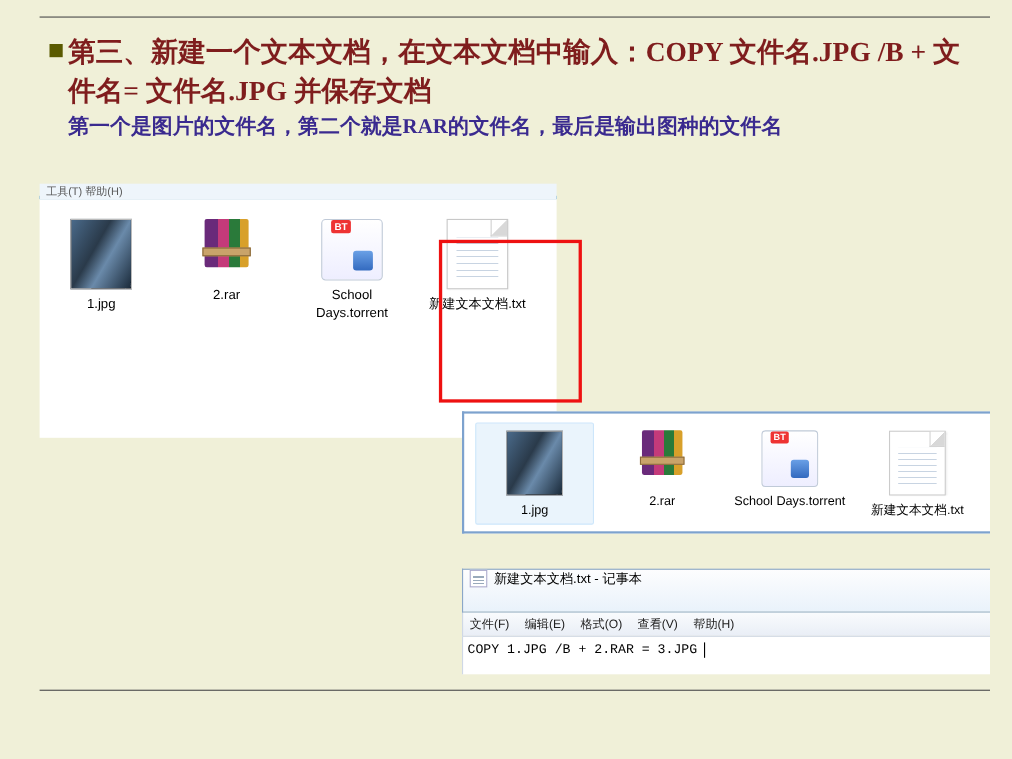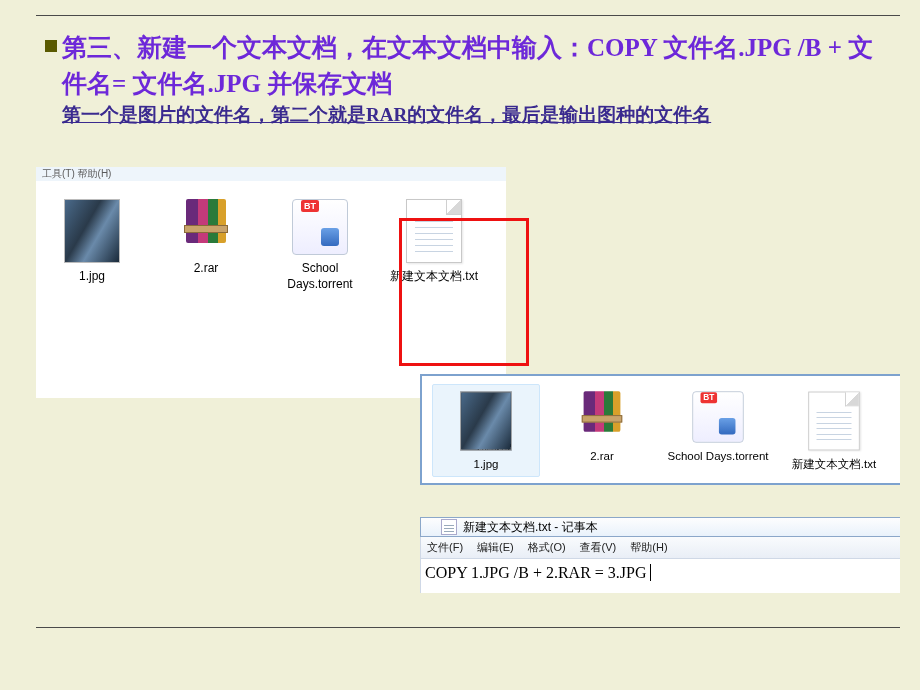--- a/index.html
+++ b/index.html
@@ -8,25 +8,25 @@
     background: #f0f0d8;
     font-family: "Microsoft YaHei", "SimSun", sans-serif;
     position: relative;
   }
   .slide-top-line { position:absolute; top:15px; left:36px; right:20px; height:1px; background:#4a4a4a; }
   .slide-bottom-line { position:absolute; top:627px; left:36px; right:20px; height:1px; background:#4a4a4a; }
   .bullet-sq { position:absolute; top:40px; left:45px; width:12px; height:12px; background:#5a5a00; }
   .heading {
     position:absolute; top:30px; left:62px; right:30px;
     font-family: "KaiTi","STKaiti",serif; font-weight:bold;
-    font-size:25px; color:#6d28d9; line-height:1.45;
+    font-size:25px; color:#7f1d1d; line-height:1.45;
   }
   .subtext {
     position:absolute; top:102px; left:62px; right:30px;
-    font-family: "SimSun",serif; font-size:19px; color:#3a2a8f; font-weight:bold;text-decoration:underline;
+    font-family: "SimSun",serif; font-size:19px; color:#3a2a8f; font-weight:bold;
   }
 
   
   .shot1 {
     position:absolute; top:178px; left:36px; width:470px; height:220px;
     background:#fff; border-top:3px solid #0369a1;
   }
   .shot1 .toolbar {
     height:28px; background:linear-gradient(#f6fbff,#e6f1fb);
     border-bottom:1px solid #c9dff2; font-size:12px; color:#1e395b;
@@ -55,34 +55,34 @@
   }
   .shot2 .files2 { display:flex; gap:8px; padding:8px 10px 6px; }
   .fi2 { width:108px; text-align:center; padding:4px 2px; border:1px solid transparent; }
   .fi2.sel { border:1px solid #cde6fb; background:#eaf4fc; border-radius:2px; }
   .flabel2 { font-size:11.5px; color:#000; margin-top:4px; line-height:1.3; }
 
   .notepad {
     position:absolute; top:517px; left:420px; width:480px;
   }
   .np-title {
-    height:20px; background:linear-gradient(#fdfdfe,#e9f2fb);
+    height:40px; background:linear-gradient(#fdfdfe,#e9f2fb);
     border:1px solid #8ba7c9; border-right:none;
-    display:flex; align-items:center; gap:6px; padding-left:20px;
+    display:flex; align-items:flex-start; gap:6px; padding-left:6px;
     font-size:12px;
   }
   .np-menu {
     height:22px; background:linear-gradient(#f9fbfd,#e9eef6);
     border:1px solid #cfd8e6; border-top:none; border-right:none;
     font-size:11px; color:#222; display:flex; align-items:center;
     gap:14px; padding-left:6px;
   }
   .np-body {
     height:34px; background:#fff; border-left:1px solid #cfd8e6;
-    font-family:Liberation Serif, serif; font-size:16px;
+    font-family:Liberation Mono, monospace; font-size:12px;
     padding:5px 4px;
   }
   .caret { border-right:1px solid #000; margin-left:-1px; }
 
   
   .thumb-jpg { width:56px; height:64px; margin:0 auto; border:1px solid #bbb; background:#223040; position:relative; overflow:hidden; }
   .thumb-jpg::after{ content:""; position:absolute; inset:0; background:
     linear-gradient(120deg, #4a6a8a 0%, #2a3a4a 40%, #6a8aaa 60%, #1a2a3a 100%); }
   .thumb-jpg .sd { position:absolute; bottom:-2px; right:-2px; background:#000; color:#fff; font-size:6px; padding:1px; font-weight:bold; }
   .thumb-rar { width:56px; height:56px; margin:0 auto; position:relative; }

